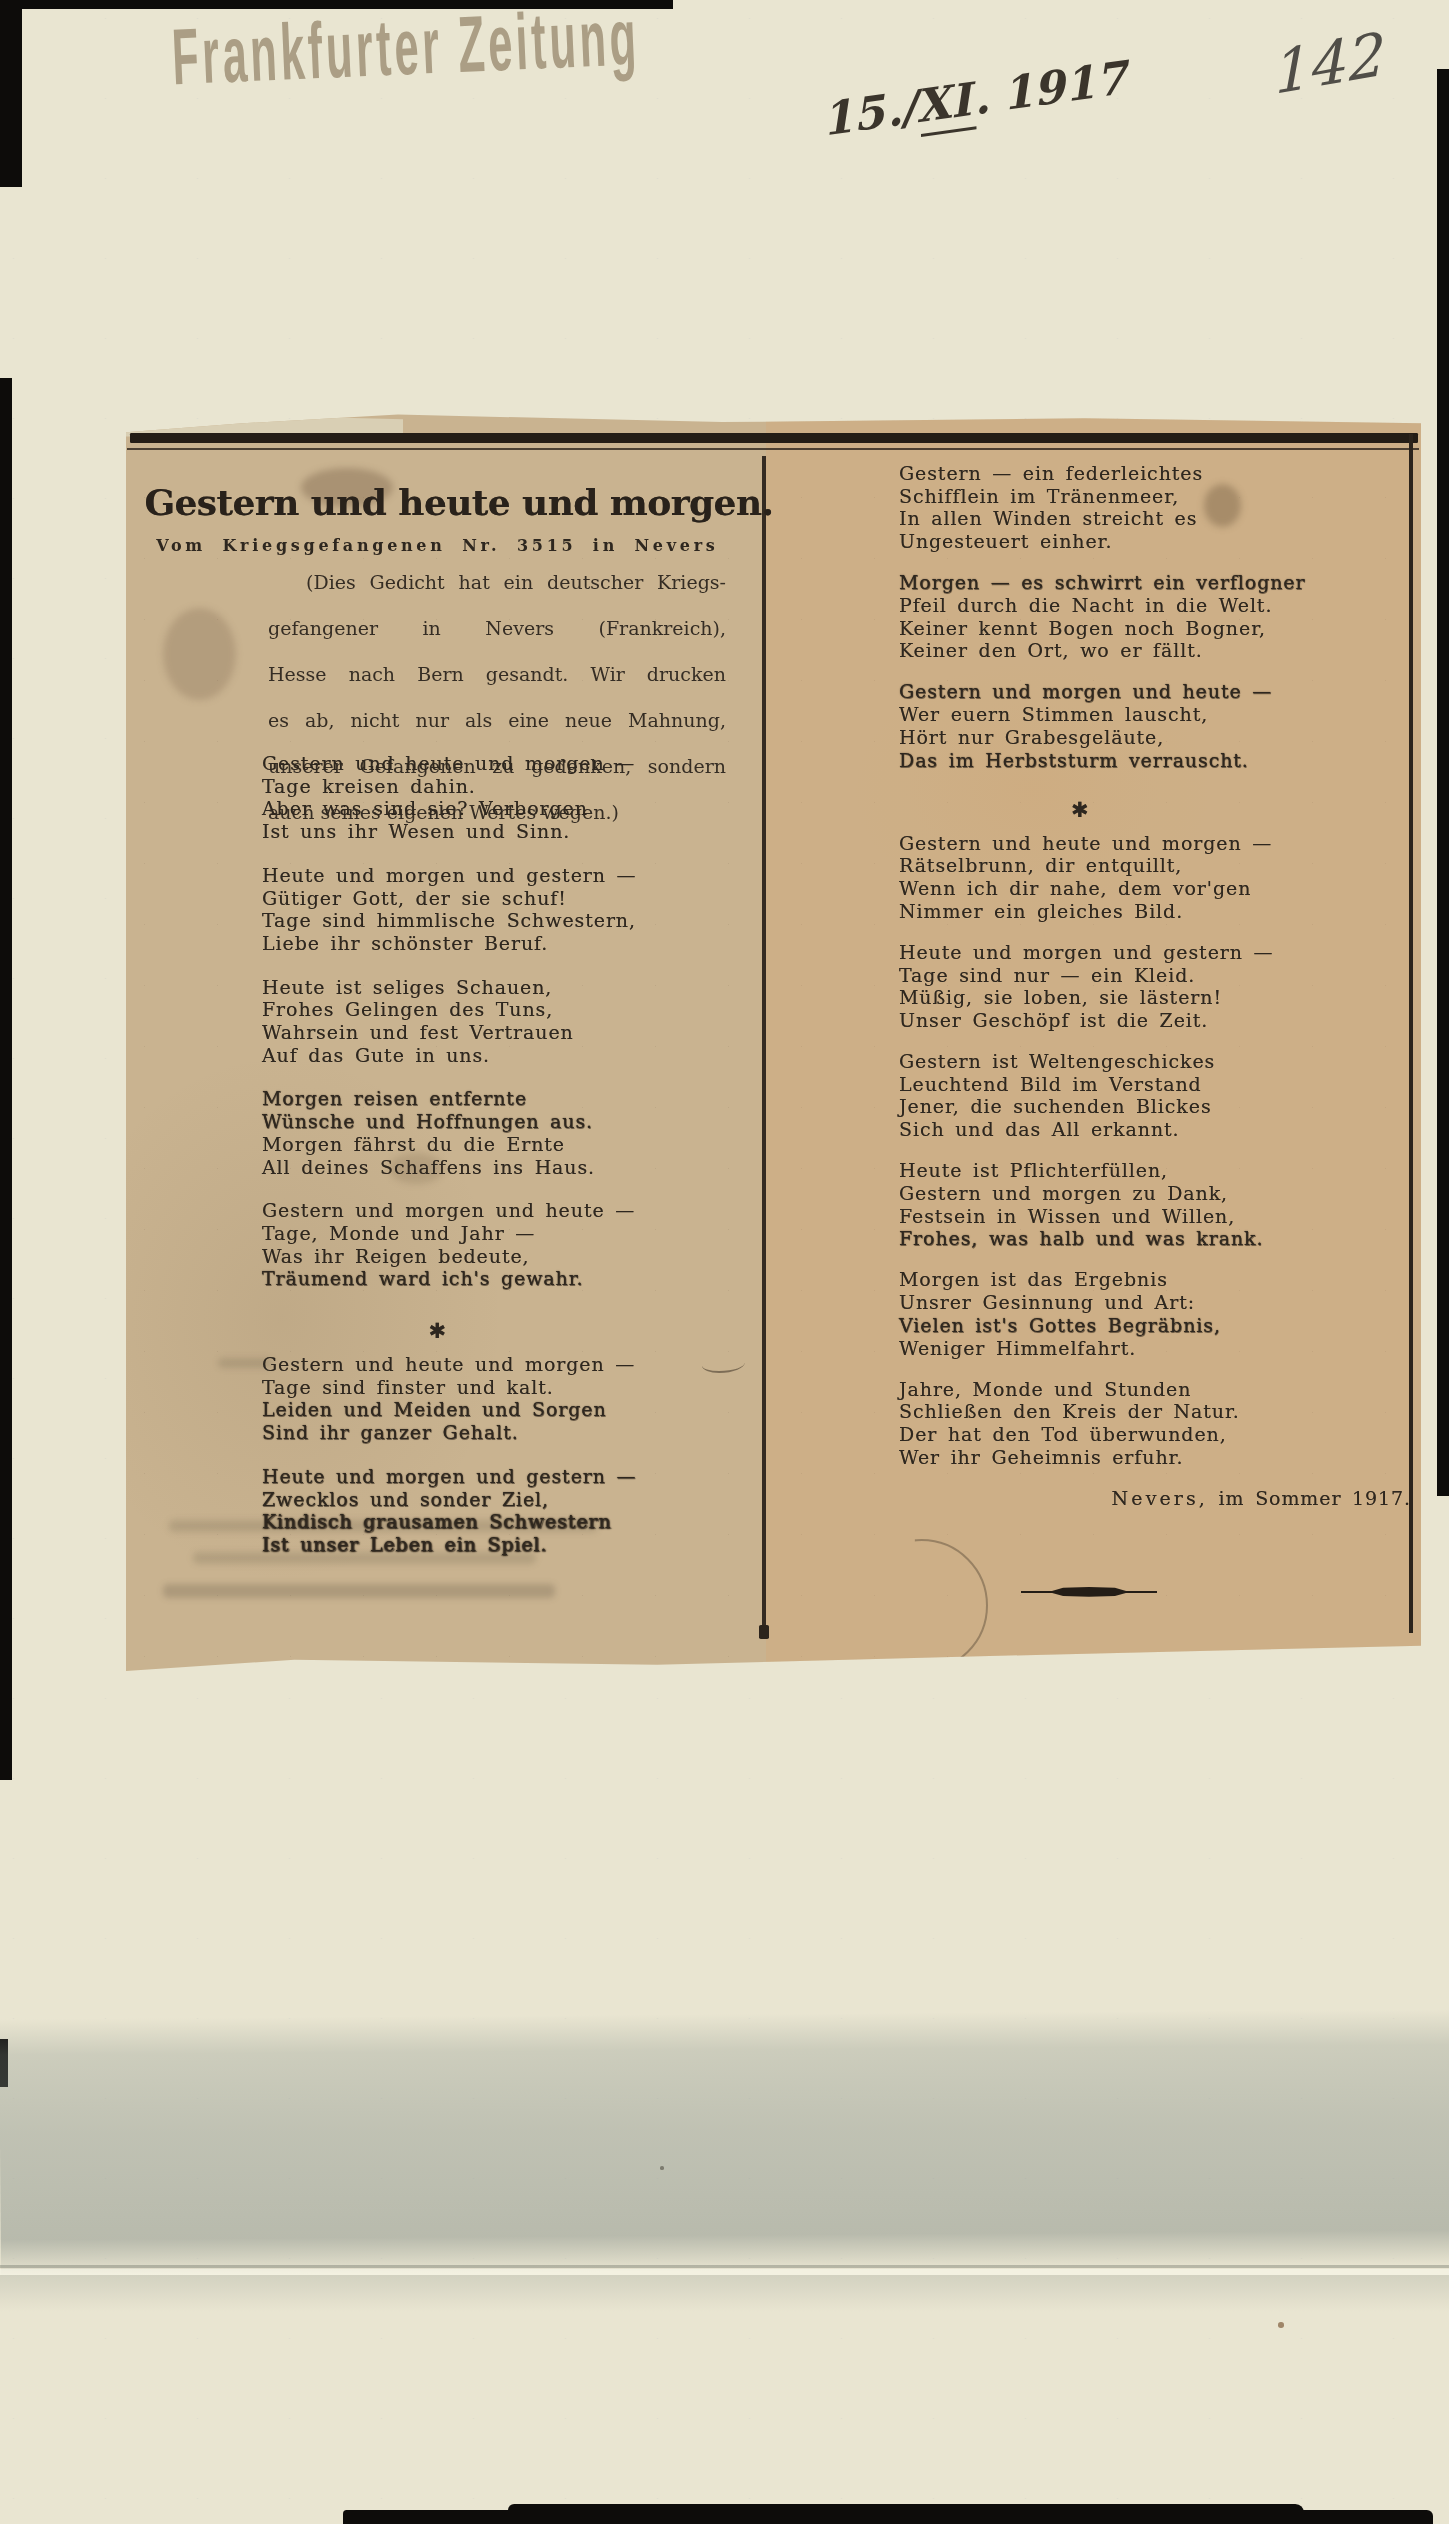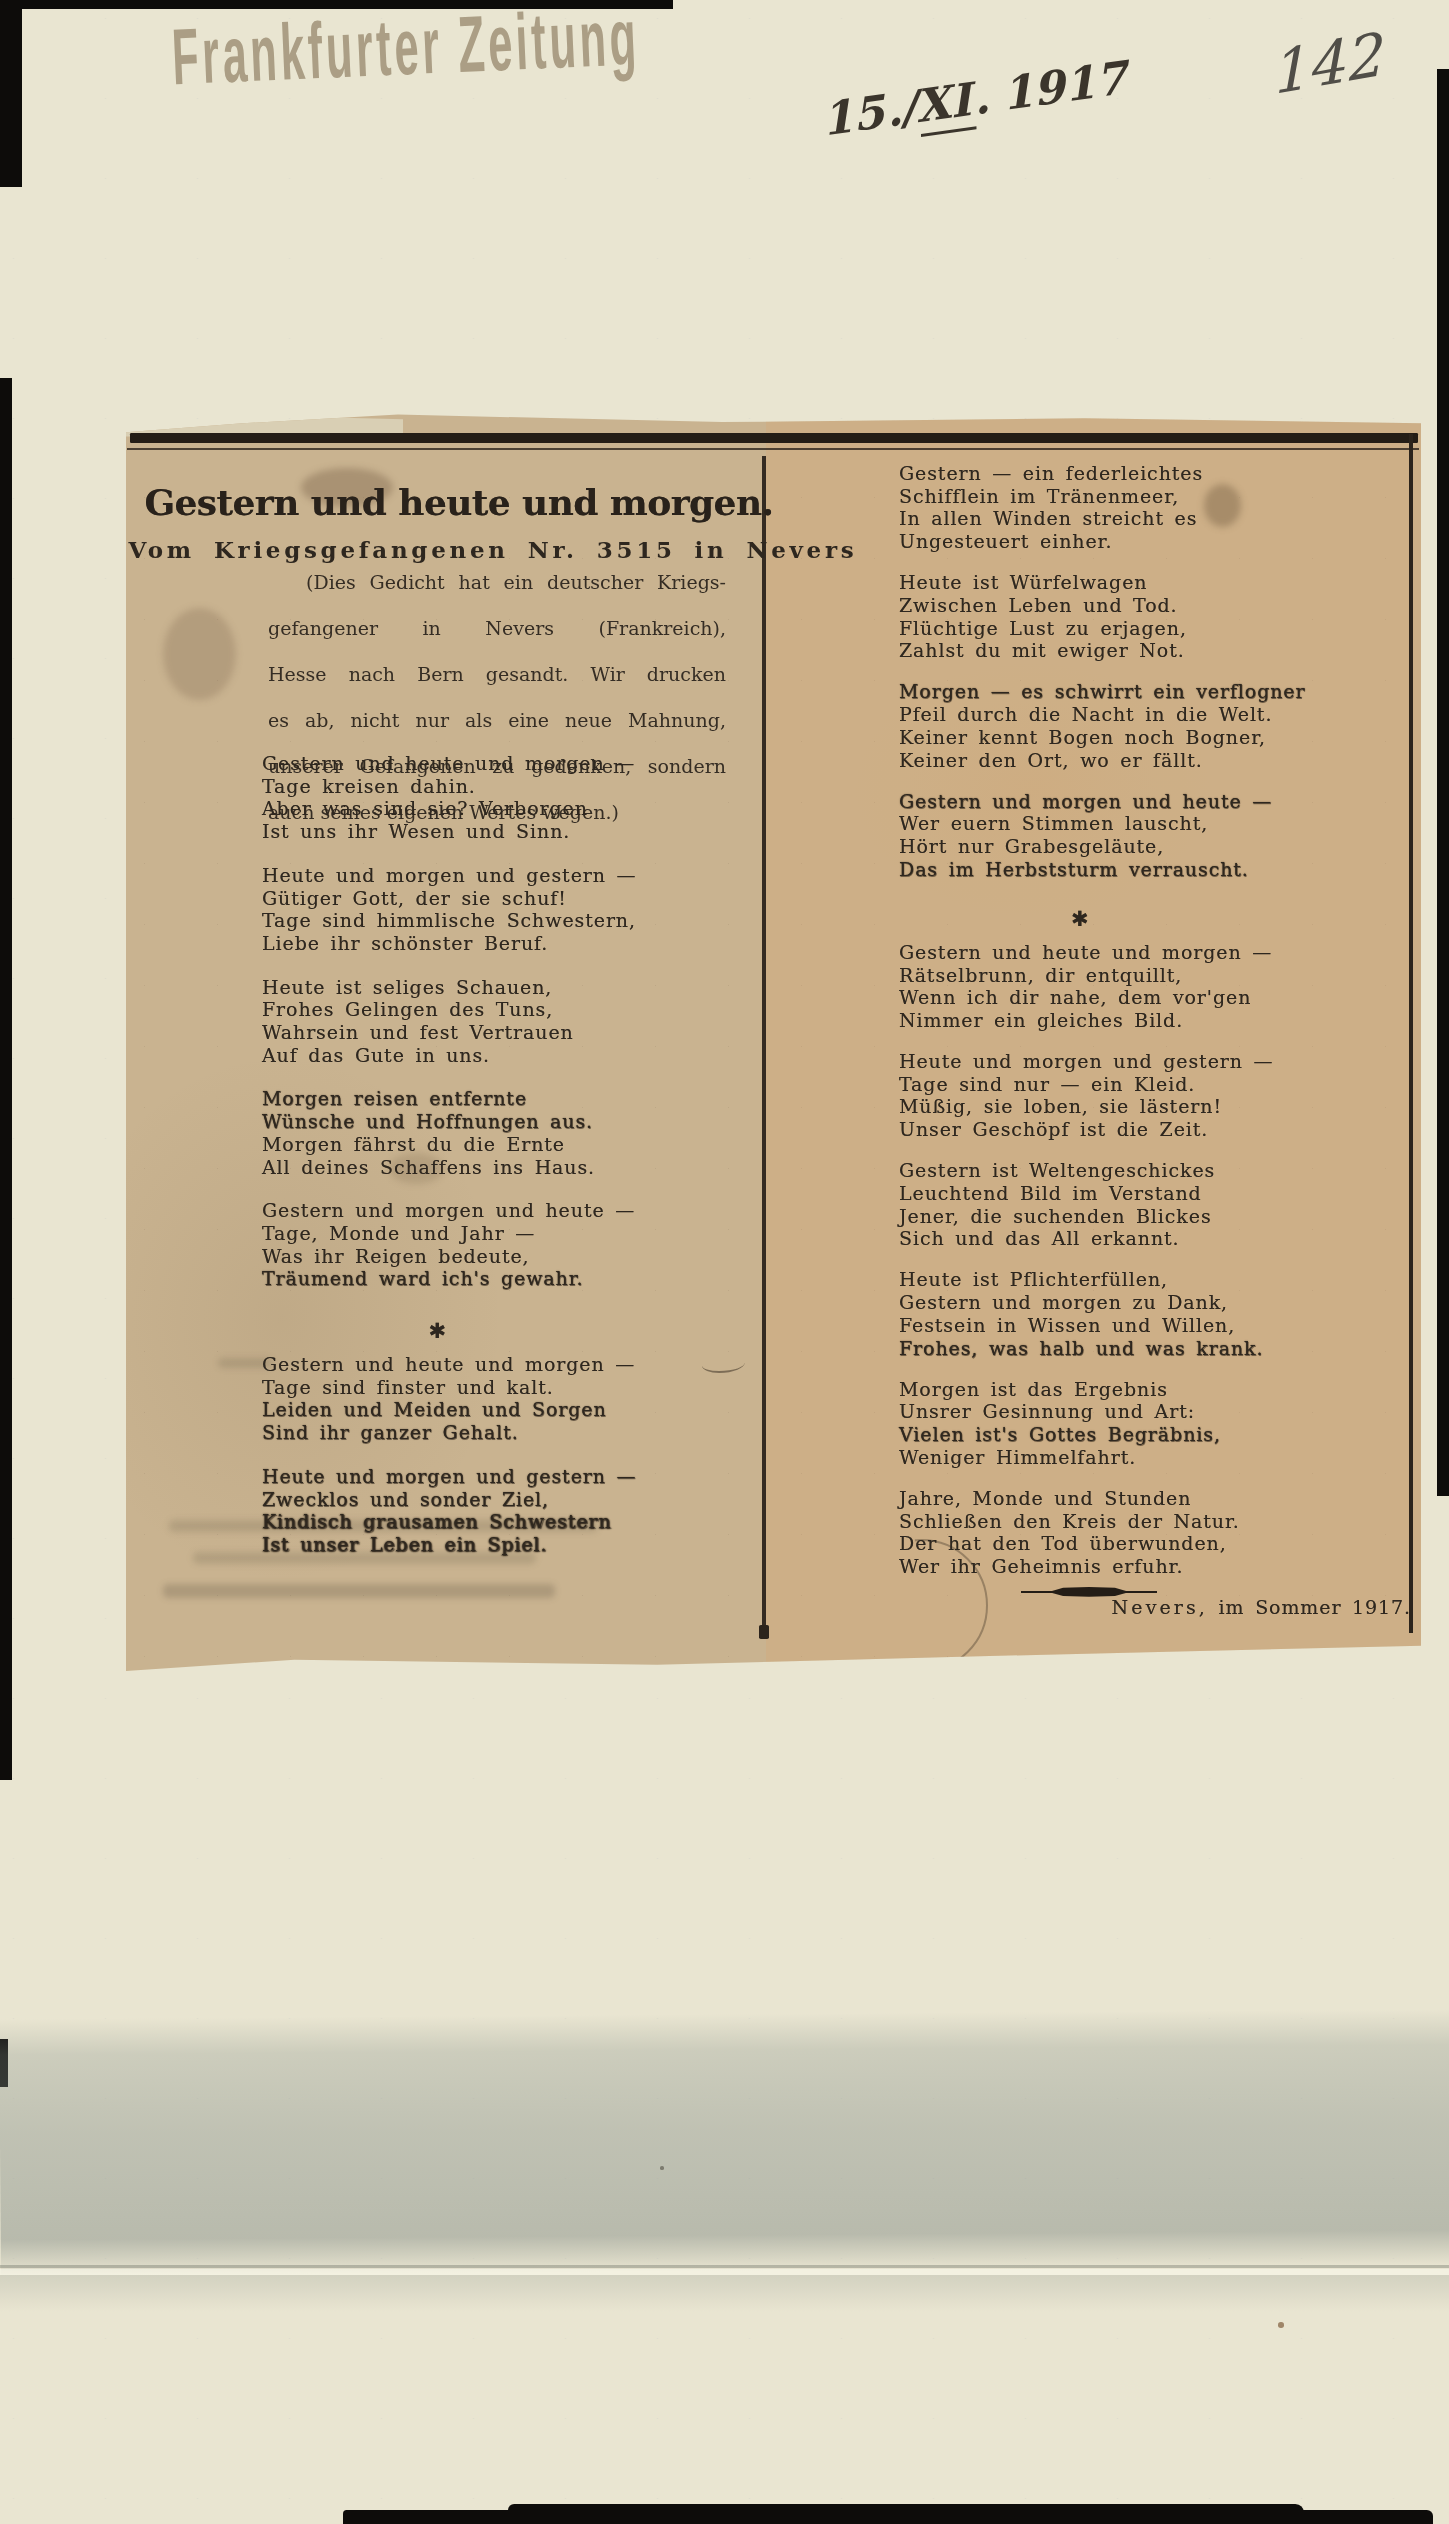--- a/index.html
+++ b/index.html
@@ -68,21 +68,21 @@
   .col-divider-blob{position:absolute;left:633px;top:1213px;width:9.8px;height:13.5px;background:#2c241c;border-radius:1.8px;}
   .right-rule{position:absolute;left:1283px;top:22px;width:4.3px;height:1199px;background:#2c241c;}
 
   .article-title{
     position:absolute;left:18.4px;top:69px;width:612px;text-align:center;
     font-size:36px;font-weight:bold;letter-spacing:-0.6px;color:#29221b;
     text-shadow:0 0 0.6px rgba(40,30,20,.6);white-space:nowrap;
   }
   .byline{
     position:absolute;left:2.4px;top:124px;width:618px;text-align:center;
-    font-size:23px;font-weight:bold;letter-spacing:3.7px;word-spacing:7.3px;color:#2e271f;white-space:nowrap;
+    font-size:16px;font-weight:bold;letter-spacing:3.7px;word-spacing:7.3px;color:#2e271f;white-space:nowrap;
   }
   .intro{position:absolute;left:142px;top:159px;width:458px;font-size:19px;line-height:23px;color:#352d24;}
   .intro .jline{text-align:justify;}
   .intro .jline::after{content:"";display:inline-block;width:100%;}
   .intro .indent{ text-indent:38px;}
 
   .poem{position:absolute;font-size:19px;line-height:22.7px;word-spacing:3.7px;letter-spacing:0.9px;
         text-shadow:0 0 0.6px rgba(46,38,28,.55);}
   .poem-left{left:136px;top:340px;width:502px;}
   .poem-right{left:773px;top:50px;width:518px;}
@@ -220,26 +220,20 @@
   </div>
 
   <div class="poem poem-right">
     <div class="stanza">
       <div>Gestern — ein federleichtes</div>
       <div>Schifflein im Tränenmeer,</div>
       <div>In allen Winden streicht es</div>
       <div>Ungesteuert einher.</div>
     </div>
     <div class="stanza">
-      <div>Heute ist Würfelwagen</div>
-      <div>Zwischen Leben und Tod.</div>
-      <div>Flüchtige Lust zu erjagen,</div>
-      <div>Zahlst du mit ewiger Not.</div>
-    </div>
-    <div class="stanza">
       <div class="smudge">Morgen — es schwirrt ein verflogner</div>
       <div>Pfeil durch die Nacht in die Welt.</div>
       <div>Keiner kennt Bogen noch Bogner,</div>
       <div>Keiner den Ort, wo er fällt.</div>
     </div>
     <div class="stanza">
       <div class="smudge">Gestern und morgen und heute —</div>
       <div>Wer euern Stimmen lauscht,</div>
       <div>Hört nur Grabesgeläute,</div>
       <div class="smudge">Das im Herbststurm verrauscht.</div>

